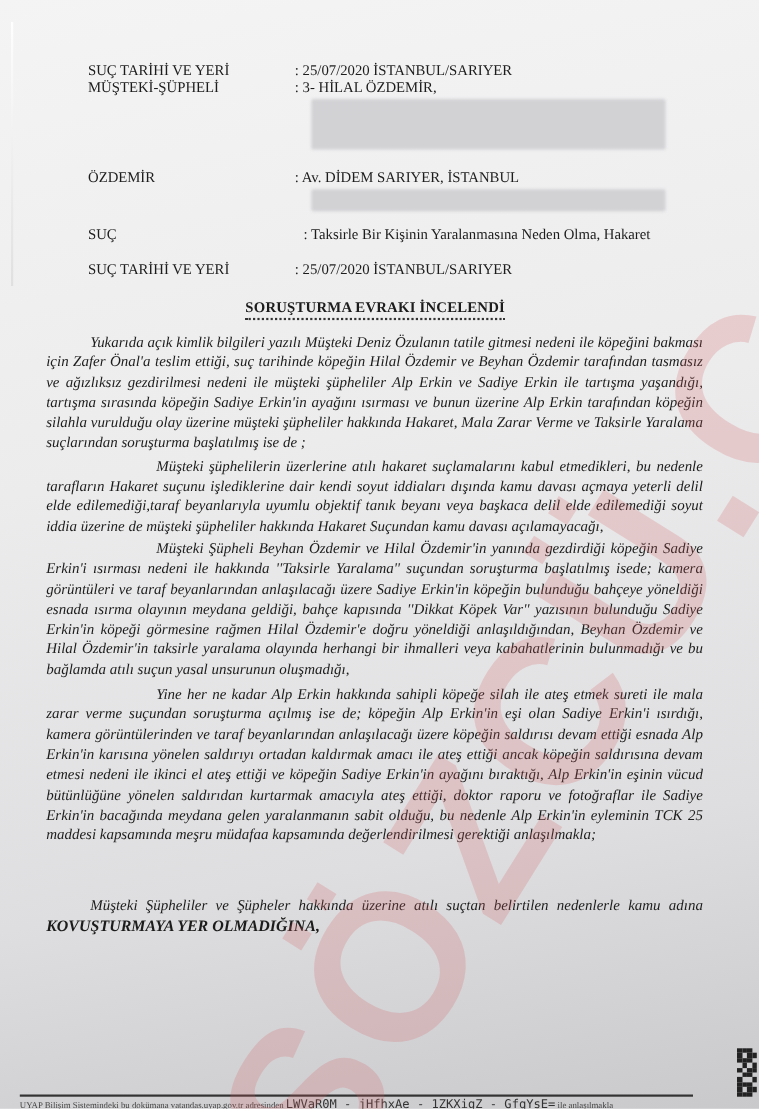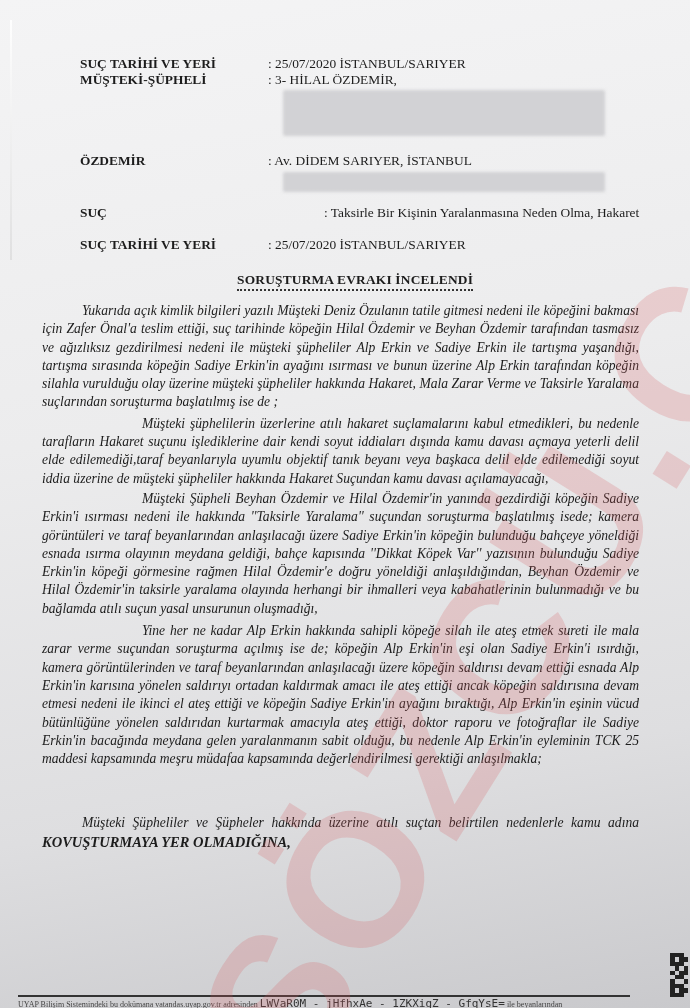--- a/index.html
+++ b/index.html
@@ -16,29 +16,29 @@
   }
   .watermark {
     position: absolute; left: -40px; top: 430px;
     transform: rotate(-58deg);
     font-family: "Liberation Sans", "DejaVu Sans", sans-serif;
     font-weight: bold; font-size: 190px; letter-spacing: 6px;
     color: rgba(215, 90, 95, 0.22);
     white-space: nowrap; pointer-events: none; z-index: 5;
   }
   .hdr-row { position: absolute; left: 80px; font-size: 13.4px; line-height: 16px; }
-  .hdr-label { position: absolute; left: 0; font-weight: bold; white-space: nowrap; }
+  .hdr-label { position: absolute; left: 0; font-weight: normal; white-space: nowrap; }
   .hdr-value { position: absolute; left: 188px; white-space: nowrap; }
-  .hdr-value.wrap { white-space: normal; width: 320px; margin-left: 48px; }
+  .hdr-value.wrap { white-space: normal; width: 320px; }
   .redact {
     position: absolute; background: rgba(205,205,208,0.85);
     filter: blur(1.5px); border-radius: 2px;
   }
   .section-title {
-    position: absolute; left: 237px; top: 272px; font-size: 13.4px; font-weight: bold;
+    position: absolute; left: 223px; top: 272px; font-size: 13.4px; font-weight: bold;
     border-bottom: 2px dotted #333; padding-bottom: 1px; letter-spacing: 0.2px; white-space: nowrap;
   }
   .body {
     position: absolute; left: 42px; width: 597px;
     font-size: 13.6px; line-height: 18.3px; text-align: justify;
   }
   .body p { margin: 0; font-style: italic; }
   .indent1 { text-indent: 40px; }
   .indent2 { text-indent: 100px; }
   .verdict { font-weight: bold; font-size: 14.5px; }
@@ -101,21 +101,21 @@
       <span class="verdict">KOVUŞTURMAYA YER OLMADIĞINA,</span>
     </p>
   </div>
 
   <div class="watermark">SÖZCÜ.COM</div>
 
   <div class="footer-line"></div>
   <div class="footer-text">
     <span>UYAP Bilişim Sistemindeki bu dokümana vatandas.uyap.gov.tr adresinden</span>
     <span class="footer-code">LWVaR0M - jHfhxAe - 1ZKXigZ - GfqYsE=</span>
-    <span>ile beyanlarından</span>
+    <span>ile anlaşılmakla</span>
   </div>
 
   <div class="qr">
     <span></span>
       <span></span>
       <span></span>
       <span class="w"></span>
     <span></span>
       <span class="w"></span>
       <span></span>

